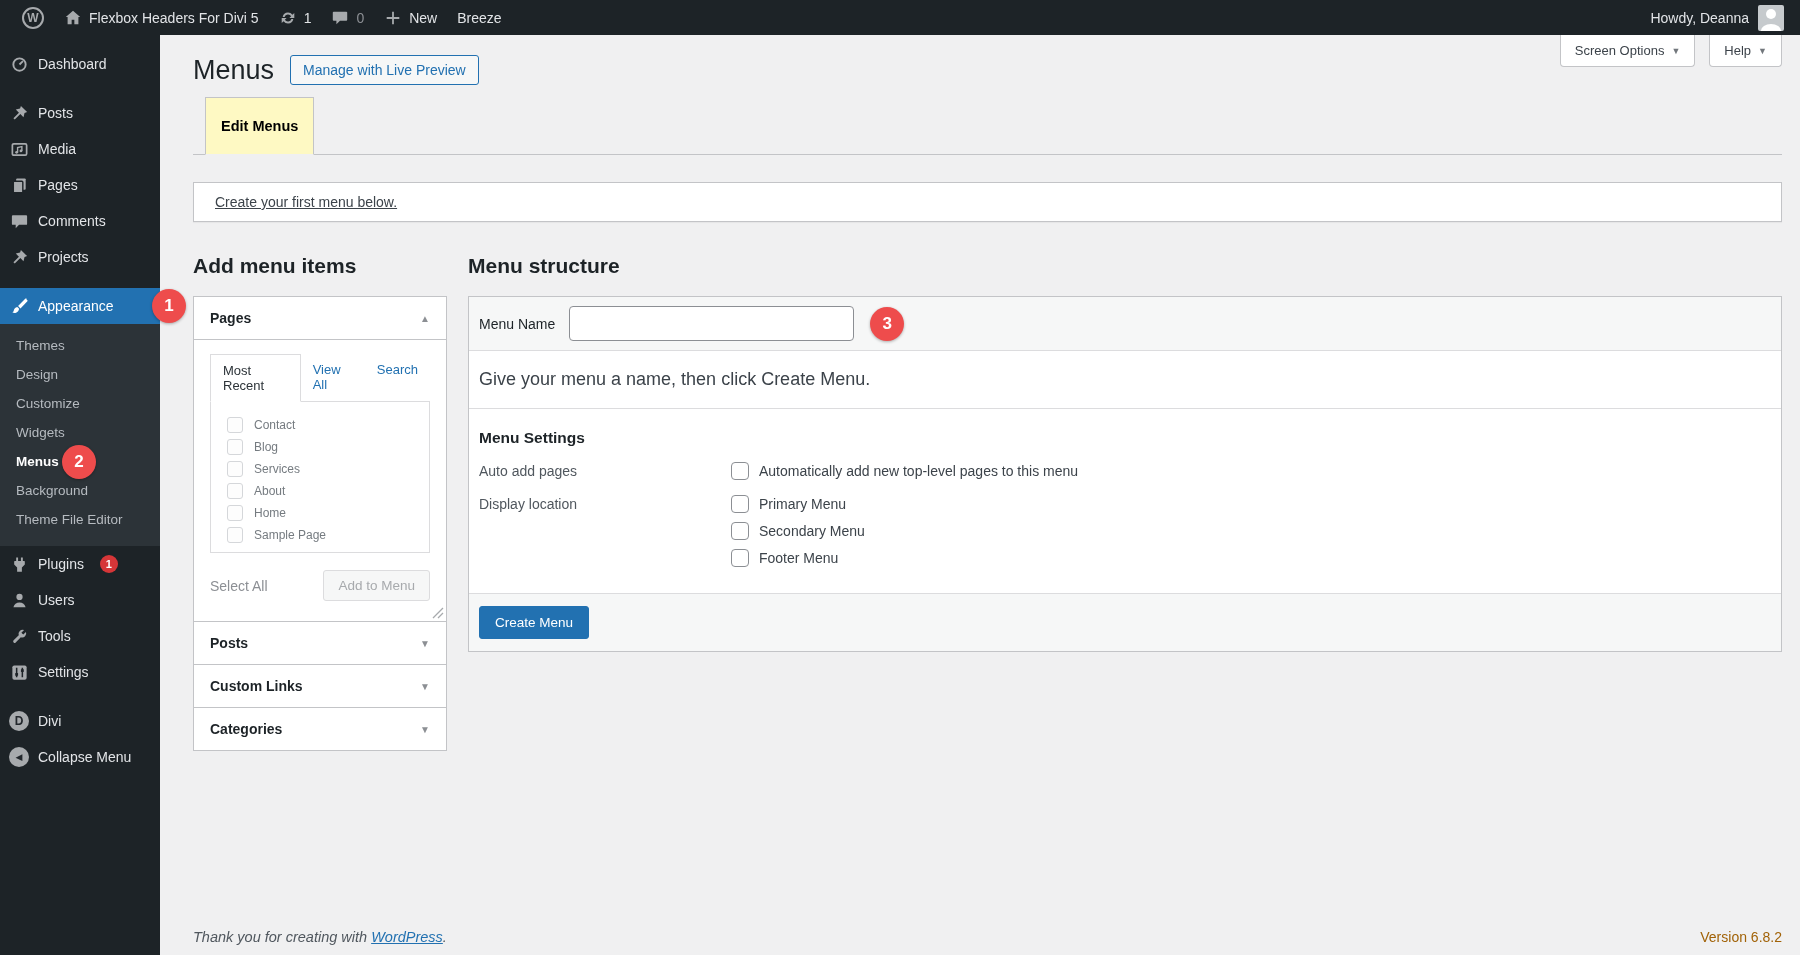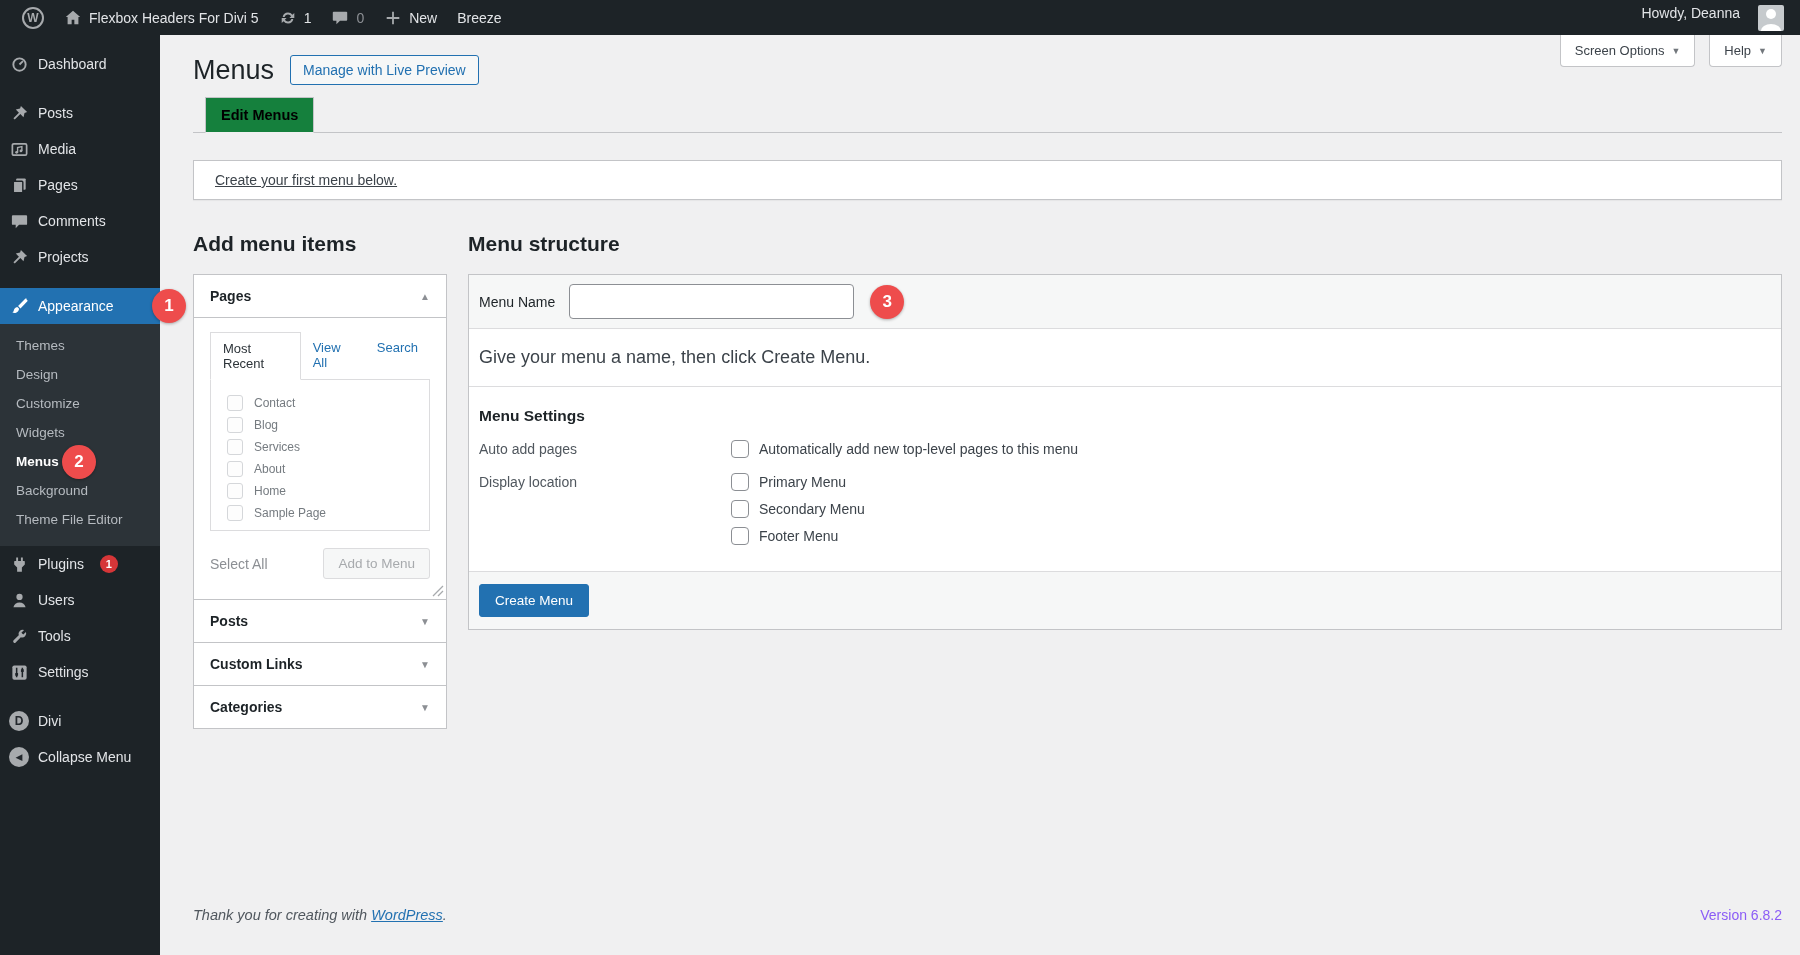--- a/index.html
+++ b/index.html
@@ -19,21 +19,21 @@
   }
   .ab-item { display:flex; align-items:center; gap:7px; padding:0 10px; cursor:pointer; }
   .ab-item svg { width:18px; height:18px; fill:#a7aaad; }
   .wp-logo-circle {
     width:22px; height:22px; border-radius:50%;
     border:2px solid #a7aaad; color:#a7aaad;
     display:flex; align-items:center; justify-content:center;
     font-size:12px; font-weight:bold;
   }
   .ab-dim { color:#8c8f94; }
-  .ab-right { margin-left:auto; display:flex; gap:18px; padding-right:4px; }
+  .ab-right { margin-left:auto; display:flex; align-items:center; gap:9px; padding-right:4px; }
   .avatar {
     width:26px; height:26px; border-radius:2px; background:#c6cacd;
     position:relative; overflow:hidden;
   }
   .avatar::before { 
     content:""; position:absolute; top:4px; left:8px; width:10px; height:10px;
     border-radius:50%; background:#fff;
   }
   .avatar::after { 
     content:""; position:absolute; bottom:-6px; left:3px; width:20px; height:13px;
@@ -92,22 +92,22 @@
   }
   .caret { font-size:9px; color:#72777c; }
   .title-row { display:flex; align-items:center; gap:16px; margin-top:20px; }
   .page-title { font-size:27px; font-weight:400; color:#1d2327; line-height:30px; }
   .page-action {
     font-size:14px; color:#2271b1; background:#f6f7f7;
     border:1px solid #2271b1; border-radius:3px; padding:6px 12px; cursor:pointer;
   }
   .nav-tabs { margin-top:12px; border-bottom:1px solid #c3c4c7; padding-left:12px; }
   .nav-tab {
-    display:inline-block; padding:9px 15px; font-size:14.5px; font-weight:bold; color:#000;
-    background:#15803d; border:1px solid #c3c4c7; border-bottom:1px solid #f0f0f1;
+    display:inline-block; padding:20px 15px; font-size:14.5px; font-weight:bold; color:#000;
+    background:#fef9c3; border:1px solid #c3c4c7; border-bottom:1px solid #f0f0f1;
     margin-bottom:-1px; cursor:pointer;
   }
   .notice {
     margin-top:27px; background:#fff; border:1px solid #c3c4c7;
     box-shadow:0 1px 1px rgba(0,0,0,.04); padding:11px 21px;
     font-size:14px; color:#3c434a;text-decoration:underline;
   }
   .columns { display:flex; gap:21px; margin-top:32px; align-items:flex-start; }
   .col-left { width:254px; flex:none; }
   .col-right { flex:1; }
@@ -169,21 +169,21 @@
     background:#2271b1; border:1px solid #2271b1; border-radius:3px;
     color:#fff; font-size:13.5px; padding:8px 15px; cursor:pointer;
     font-family:"Liberation Sans", sans-serif;
   }
   
   .footer-row {
     display:flex; justify-content:space-between; align-items:baseline; margin-top:178px;
   }
   .footer-thanks { font-size:14.5px; font-style:italic; color:#50575e; }
   .footer-thanks a { color:#2271b1; }
-  .footer-version { font-size:14px; color:#8b5cf6; }
+  .footer-version { font-size:14px; color:#a16207; }
 </style>
 </head>
 <body>
 
 <div class="admin-bar">
   <div class="ab-item">
     <span class="wp-logo-circle">W</span>
   </div>
   <div class="ab-item">
     <svg viewBox="0 0 20 20">

